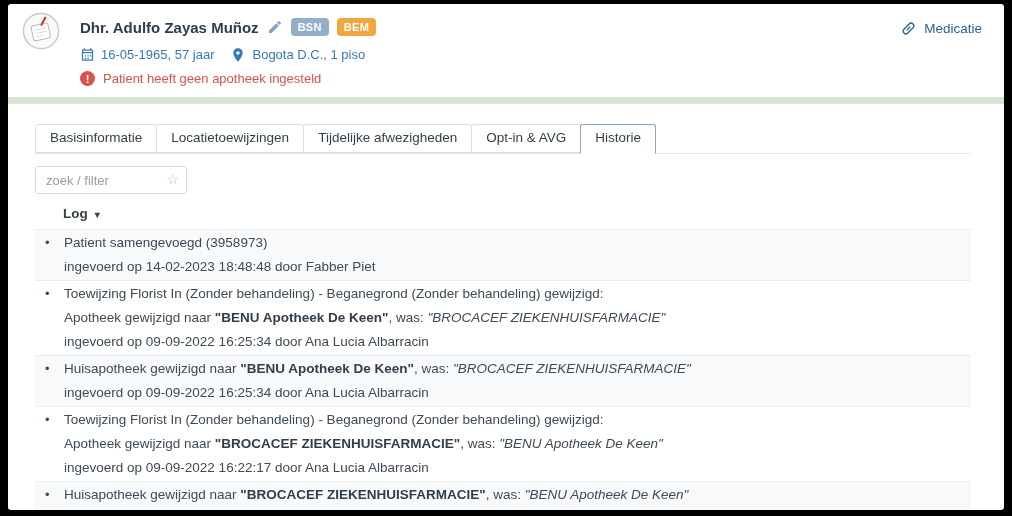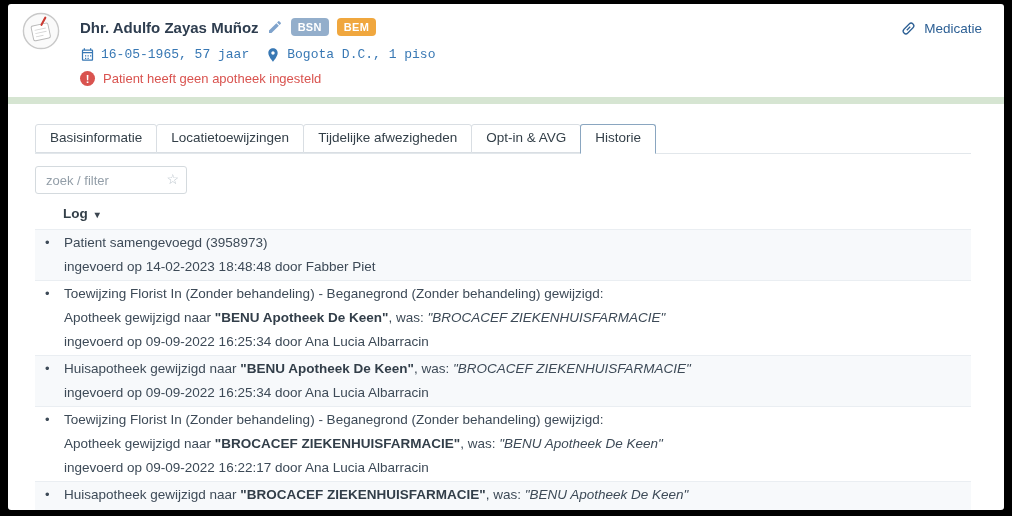--- a/index.html
+++ b/index.html
@@ -11,21 +11,21 @@
   
   header { position:relative; padding:12px 20px 0 16px; }
   .avatar { position:absolute; left:14px; top:8px; width:38px; height:38px; }
   .head-main { margin-left:56px; }
   .name-row { display:flex; align-items:center; gap:8px; height:22px; }
   .pname { font-size:15px; font-weight:bold; color:#2e3d4f; }
   .pencil { display:inline-flex; width:16px; height:16px; }
   .badge { font-size:11px; font-weight:bold; color:#fff; padding:3px 7px 3px; border-radius:4px; letter-spacing:.3px; }
   .badge-bsn { background:#93aecb; }
   .badge-bem { background:#f0a73e; }
-  .info-row { margin-top:8px; display:flex; align-items:center; gap:6px; color:#3878b4; font-size:13px; height:17px;font-family:Liberation Mono, monospace;}
+  .info-row { margin-top:8px; display:flex; align-items:center; gap:6px; color:#3878b4; font-size:13px; height:17px;}
   .pin-gap { margin-left:10px; }
   .warn-row { margin-top:7px; display:flex; align-items:center; gap:8px; color:#d9534f; font-size:13px; height:17px;}
   .warn-icon { width:15px; height:15px; border-radius:50%; background:#d9534f; color:#fff;
                font-size:11px; font-weight:bold; display:inline-flex; align-items:center; justify-content:center; }
   .medicatie { position:absolute; right:22px; top:16px; display:flex; align-items:center; gap:7px;
                color:#2c5f94; font-size:13.5px; cursor:pointer; }
   .green-bar { height:7px; background:#d6e5d2; margin-top:10px; }
 
   
   main { padding:20px 33px 0 27px; }

